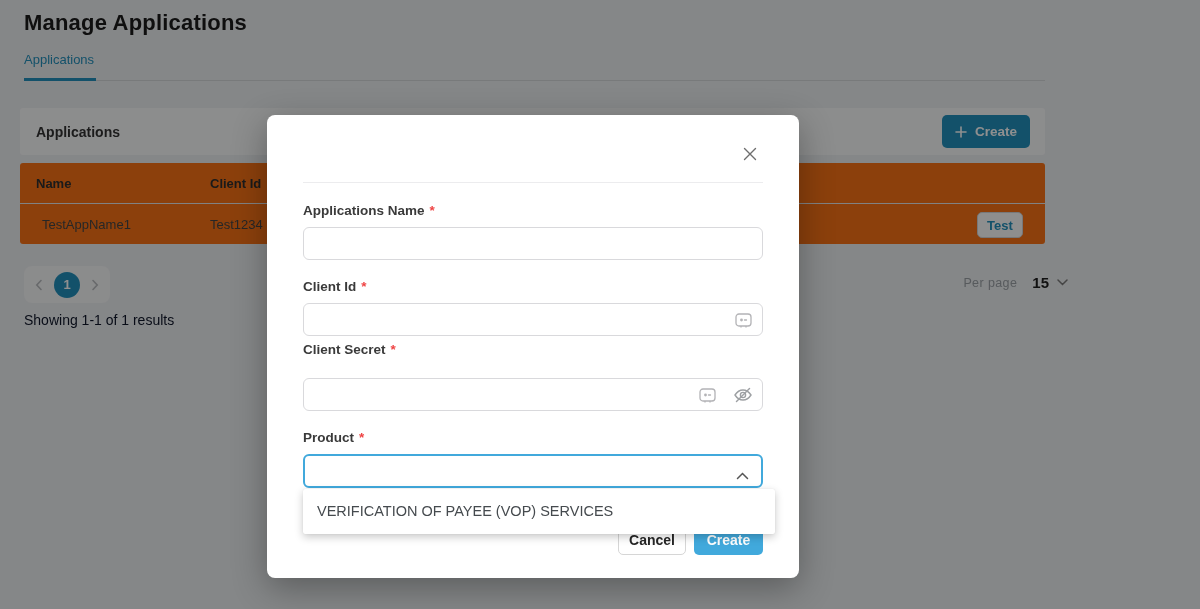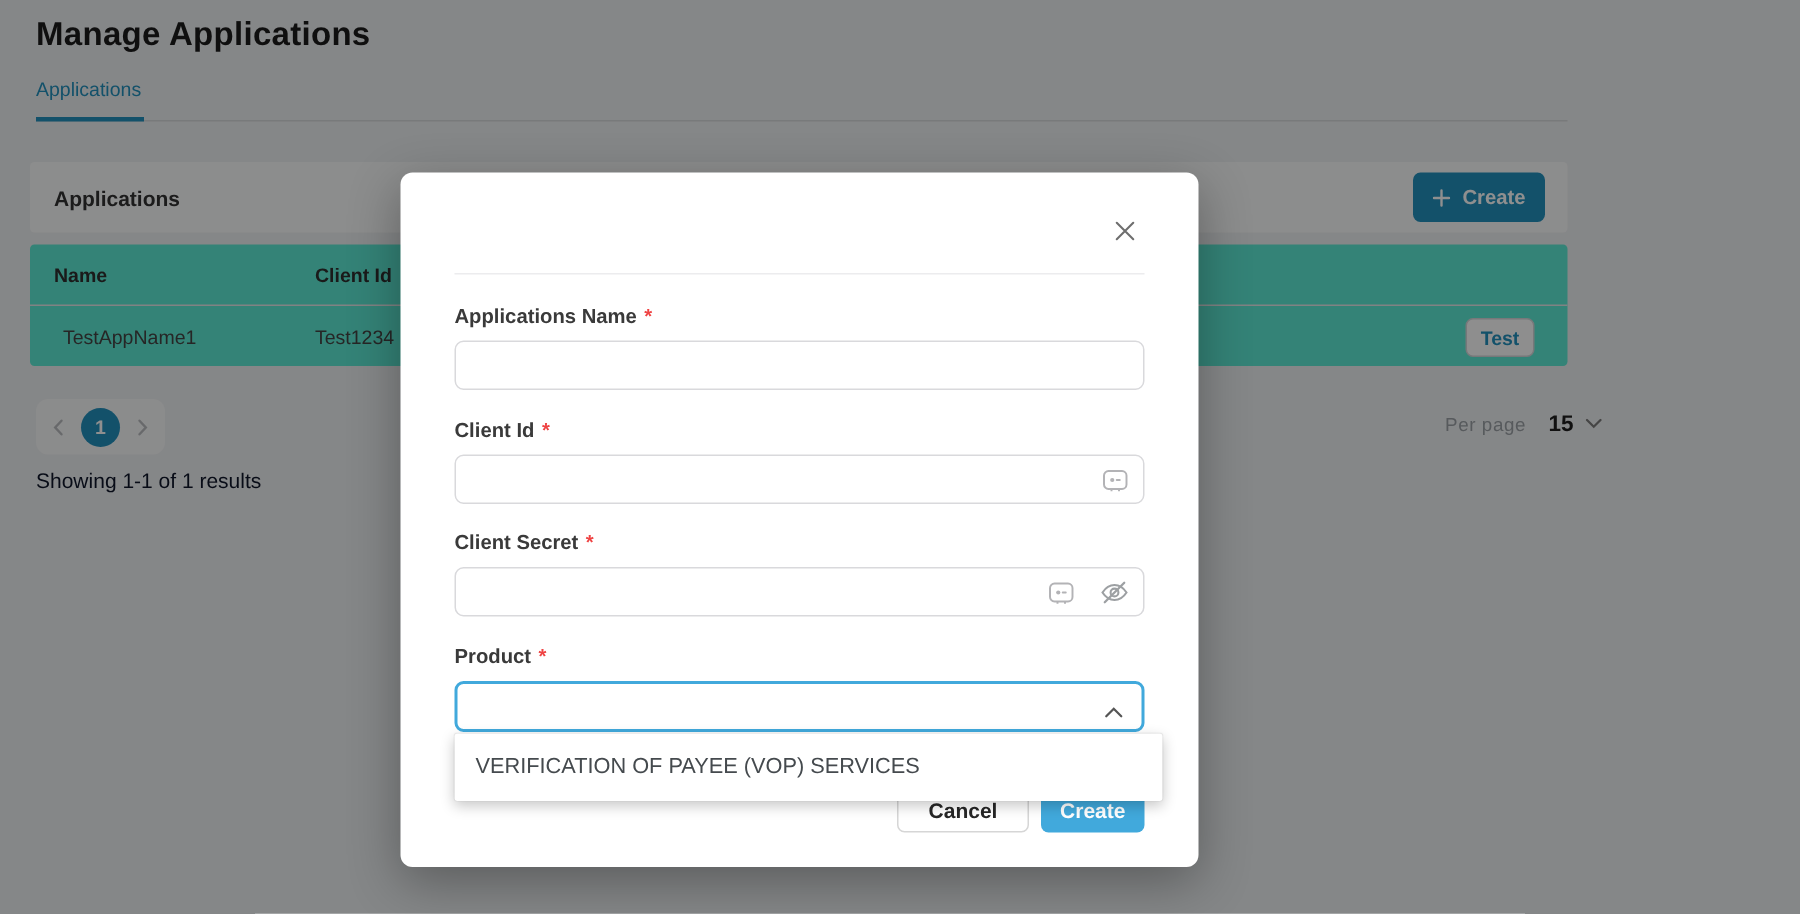--- a/index.html
+++ b/index.html
@@ -40,21 +40,21 @@
   .create-btn {
     position: absolute; right: 15px; top: 7px; width: 88px; height: 33px;
     background: #2391bd; border: none; border-radius: 5px; color: #fff;
     font-size: 13.5px; font-weight: 600; cursor: pointer;
     display: flex; align-items: center; justify-content: center; gap: 8px;
     font-family: inherit;
   }
 
   .table-card {
     position: absolute; left: 20px; top: 163px; width: 1025px; height: 81px;
-    background: #5eead4; border-radius: 3px;
+    background: #f97316; border-radius: 3px;
   }
   .thead { position: absolute; left: 0; top: 0; width: 100%; height: 41px;
     border-bottom: 1px solid #e7e8ea; }
   .th { position: absolute; top: 13px; font-size: 13px; font-weight: 700; color: #2f2f2f; }
   .th-name { left: 16px; }
   .th-clientid { left: 190px; }
   .trow { position: absolute; left: 0; top: 41px; width: 100%; height: 40px; }
   .td { position: absolute; top: 13px; font-size: 13px; color: #454545; }
   .td-name { left: 22px; }
   .td-clientid { left: 190px; }
@@ -116,21 +116,21 @@
   .req { color: #ef4444; margin-left: 5px; font-weight: 700; }
 
   .text-input {
     position: absolute; left: 36px; right: 36px; height: 33px;
     border: 1px solid #d9d9dc; border-radius: 6px; background: #fff;
     font-size: 14px; color: #333; padding: 0 34px 0 12px;
     font-family: inherit; outline: none;
   }
   .lbl-appname { top: 88px; }   .inp-appname { top: 112px; }
   .lbl-clientid { top: 164px; } .inp-clientid { top: 188px; }
-  .lbl-secret { top: 239px; }   .inp-secret { top: 263px; }
+  .lbl-secret { top: 227px; }   .inp-secret { top: 263px; }
   .lbl-product { top: 315px; }
 
   .input-icon { position: absolute; display: flex; align-items: center; justify-content: center;
     width: 20px; height: 20px; cursor: pointer; background: none; border: none; padding: 0; }
   .icon-clientid-autofill { right: 46px; top: 195px; }
   .icon-secret-autofill { right: 82px; top: 270px; }
   .icon-secret-eye { right: 46px; top: 270px; }
 
   .select-box {
     position: absolute; left: 36px; right: 36px; top: 339px; height: 34px;
@@ -143,21 +143,21 @@
     background: #fff; border-radius: 2px; z-index: 5;
     box-shadow: 0 3px 9px rgba(0,0,0,0.22), 0 0 1px rgba(0,0,0,0.12);
   }
   .dropdown-option {
     height: 45px; line-height: 45px; padding-left: 14px;
     font-size: 14.5px; color: #454a4e; cursor: pointer;
     white-space: nowrap; overflow: hidden;
   }
 
   .btn-cancel {
-    position: absolute; right: 113px; top: 409px; width: 88px; height: 31px;
+    position: absolute; right: 113px; top: 409px; width: 68px; height: 31px;
     background: #fff; border: 1px solid #d6d6d6; border-radius: 5px;
     font-size: 14px; font-weight: 700; color: #262626; cursor: pointer;
     z-index: 1; font-family: inherit;
   }
   .btn-create {
     position: absolute; right: 36px; top: 409px; width: 69px; height: 31px;
     background: #41a9dc; border: none; border-radius: 5px;
     font-size: 14px; font-weight: 600; color: #fff; cursor: pointer;
     z-index: 1; font-family: inherit;
   }

